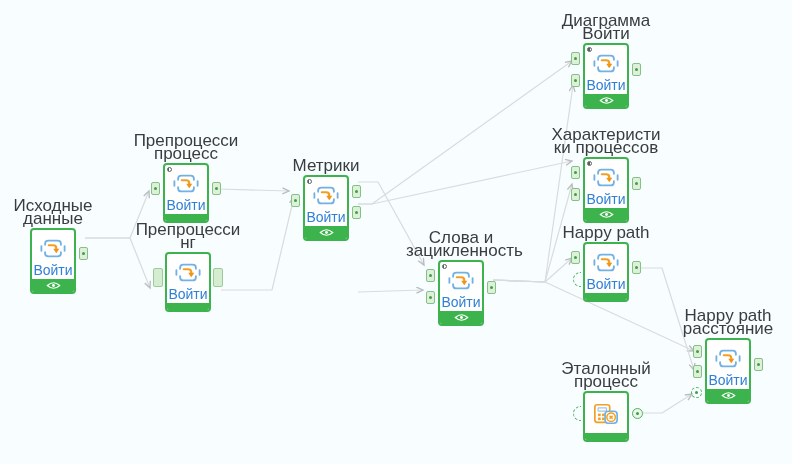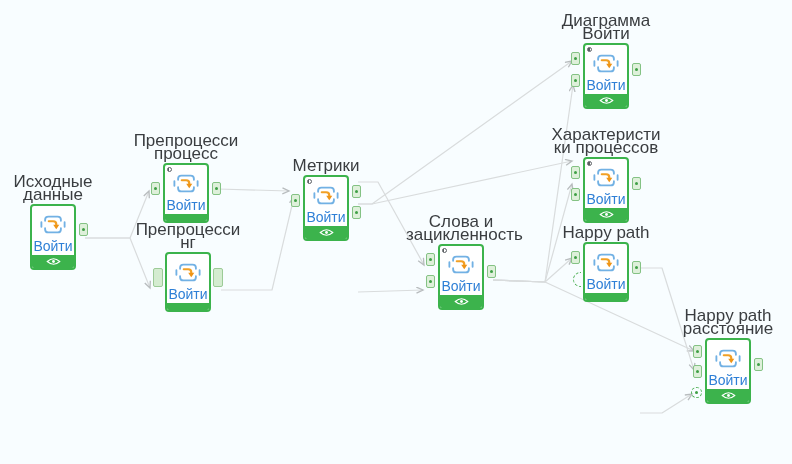--- a/index.html
+++ b/index.html
@@ -102,21 +102,21 @@
     <polyline points="358,204 372,204 572,161" marker-end="url(#arw)"></polyline>
     <polyline points="358,292 423,290" marker-end="url(#arw)"></polyline>
     <polyline points="493,280 545,282 573,85" marker-end="url(#arw)"></polyline>
     <polyline points="493,280 545,282 572,184" marker-end="url(#arw)"></polyline>
     <polyline points="493,280 545,282 572,258" marker-end="url(#arw)"></polyline>
     <polyline points="493,280 545,282 694,351" marker-end="url(#arw)"></polyline>
     <polyline points="638,268 662,268 694,370" marker-end="url(#arw)"></polyline>
     <polyline points="640,413 662,413 692,394" marker-end="url(#arw)"></polyline>
   </svg>
 
-  <div class="node" style="left:30px;top:204px">
+  <div class="node" style="left:30px;top:228px">
     <div class="nlabel">
       <span>Исходные</span>
       <span>данные</span>
     </div>
     <div class="body">
       <div class="content">
           <svg class="icon">
             <use href="#sym-enter"></use>
           </svg>
         </div>
@@ -185,21 +185,21 @@
             <use href="#sym-eye"></use>
           </svg>
         </div>
     </div>
     <span class="port in" style="top:19px"></span>
     <span class="port out" style="top:10px"></span>
     <span class="port out" style="top:31px"></span>
   </div>
 
 
-  <div class="node" style="left:438px;top:244px">
+  <div class="node" style="left:438px;top:260px">
     <div class="nlabel">
       <span>Слова и</span>
       <span>зацикленность</span>
     </div>
     <div class="body">
       <span class="corner"></span>
       <div class="content">
           <svg class="icon">
             <use href="#sym-enter"></use>
           </svg>
@@ -300,14 +300,30 @@
             <use href="#sym-eye"></use>
           </svg>
         </div>
     </div>
     <span class="port in" style="top:7px"></span>
     <span class="port in" style="top:27px"></span>
     <span class="port in dcircle" style="top:49px"></span>
     <span class="port out" style="top:20px"></span>
   </div>
 
+  <div class="node square" style="left:583px;top:391px">
+    <div class="nlabel">
+      <span>Эталонный</span>
+      <span>процесс</span>
+    </div>
+    <div class="body">
+      <div class="content">
+          <svg class="icon xl">
+            <use href="#sym-calc"></use>
+          </svg>
+        </div>
+      <div class="footer thin"></div>
+    </div>
+    <span class="port in dsemi" style="top:15px"></span>
+    <span class="port out ring" style="top:17px"></span>
+  </div>
 
 </div>
 
 </body></html>

